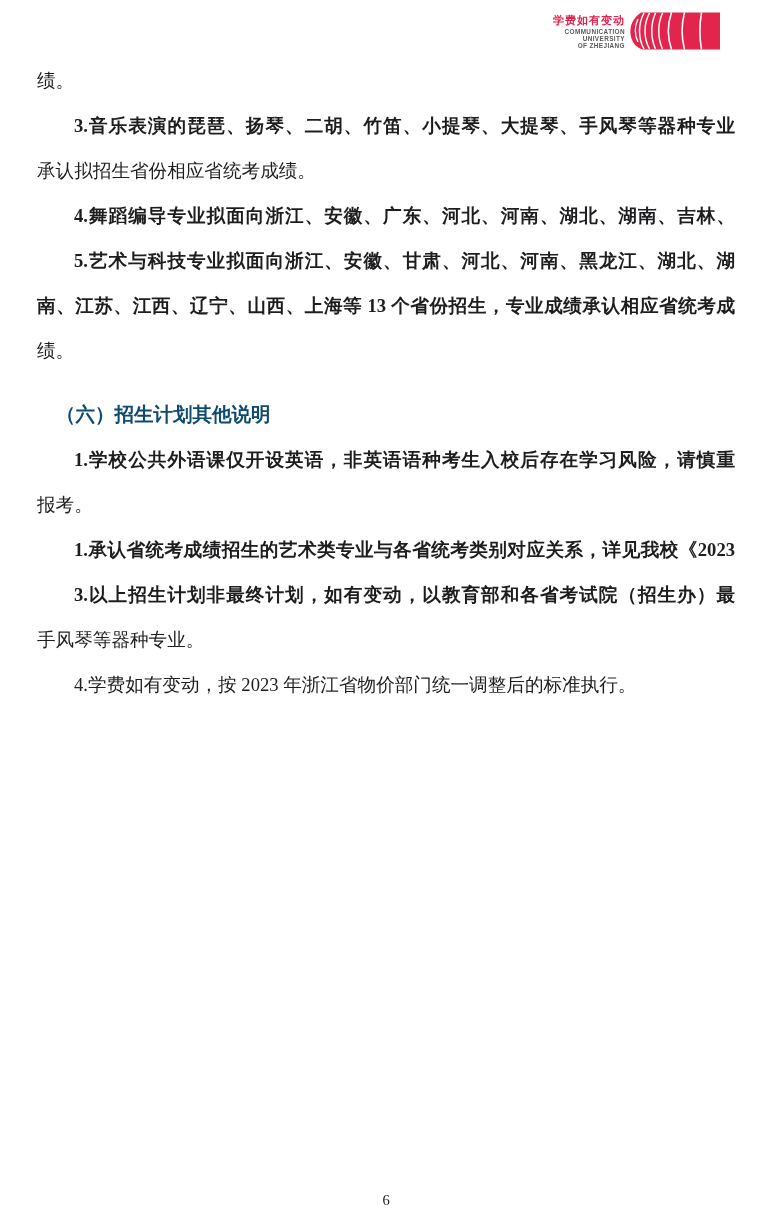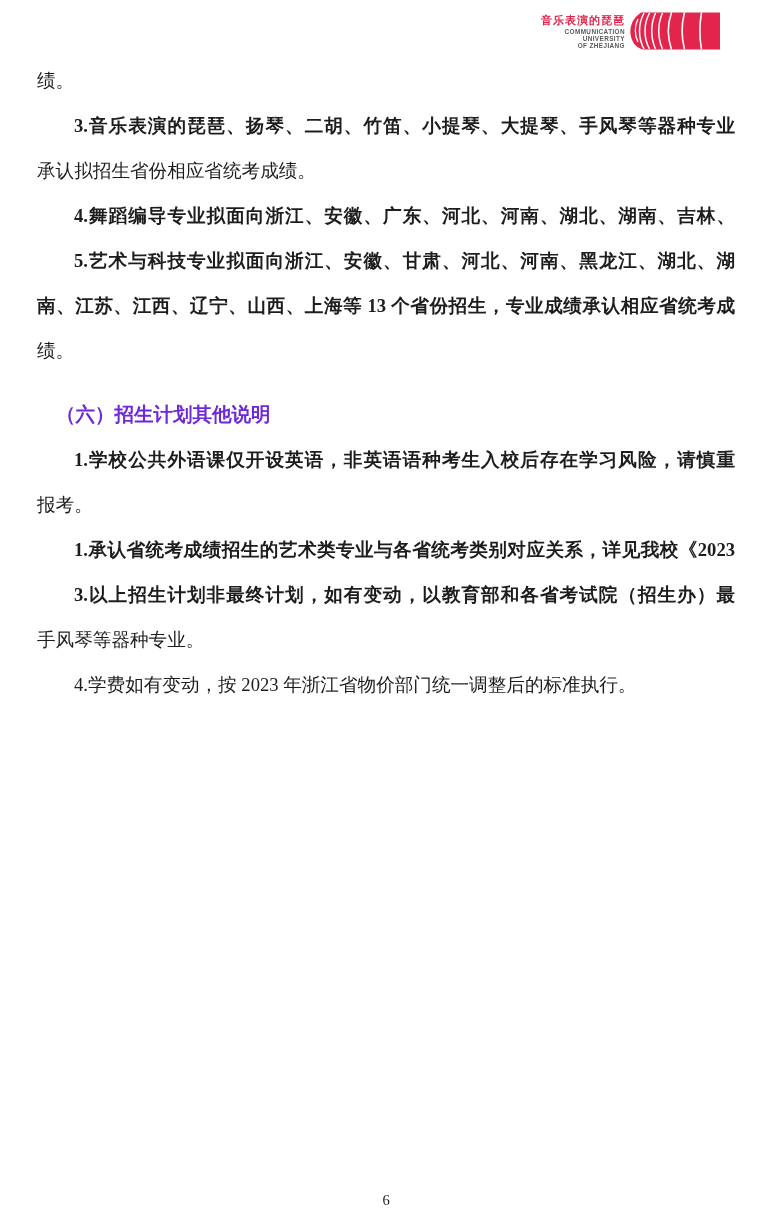--- a/index.html
+++ b/index.html
@@ -40,37 +40,37 @@
   .ln{
     height:45px;line-height:45px;
     font-size:18.6px;
     white-space:normal;
     text-align:left;
   }
   .ln.j{text-align:justify;text-align-last:justify;text-justify:inter-character;font-weight:bold;}
   .ln.ind{padding-left:37px;}
   .para.heading{margin-top:19px;}
   .para.heading .ln{
-    font-weight:700;color:#6d28d9;font-size:19.5px;padding-left:19px;
+    font-weight:700;color:#0c4a6e;font-size:19.5px;padding-left:19px;
   }
 
   
   .pageno{
     position:absolute;left:0;right:0;top:1192px;
     text-align:center;font-size:14.5px;color:#222;
   }
 </style>
 </head>
 <body>
 
 <div class="page">
 
   <header class="logo">
     <div class="logo-text">
-      <div class="logo-cn">音乐表演的琵琶</div>
+      <div class="logo-cn">学费如有变动</div>
       <div class="logo-en">
         <div>COMMUNICATION</div>
         <div>UNIVERSITY</div>
         <div>OF ZHEJIANG</div>
       </div>
     </div>
     <svg class="logo-mark" width="91" height="38" viewBox="0 0 91 38" aria-hidden="true">
       <path d="M12,0.5 C4,6 0.5,14 1.5,22 C2.5,30 7,36 14,37.5 L91,37.5 L91,0.5 Z" fill="#e3254d"></path>
       <path d="M9,7 C5.5,14 5.5,23 9,30" fill="none" stroke="#ffffff" stroke-width="1.4"></path>
       <path d="M15,1 C9,12 9,26 15,37" fill="none" stroke="#ffffff" stroke-width="1.5"></path>

